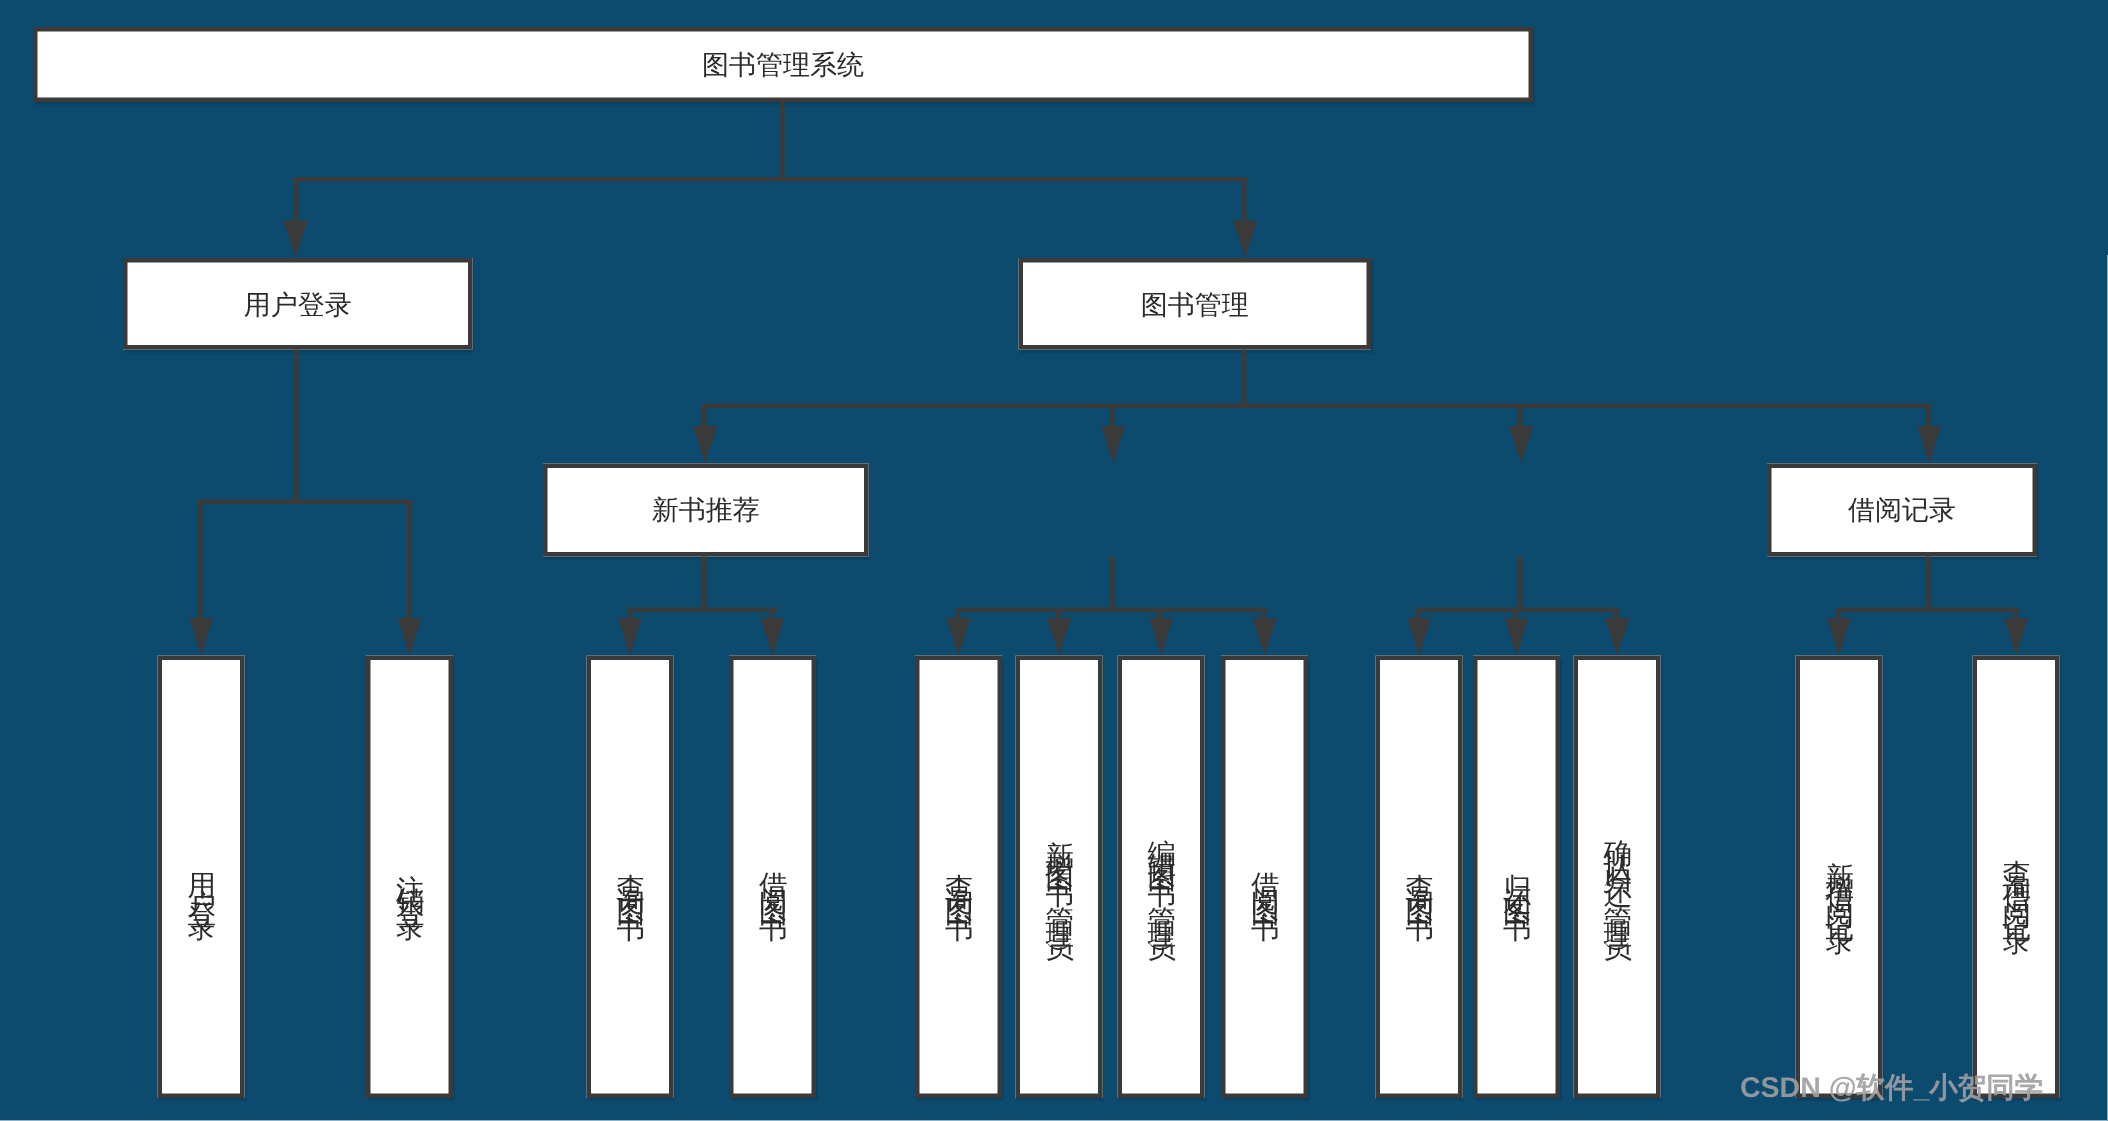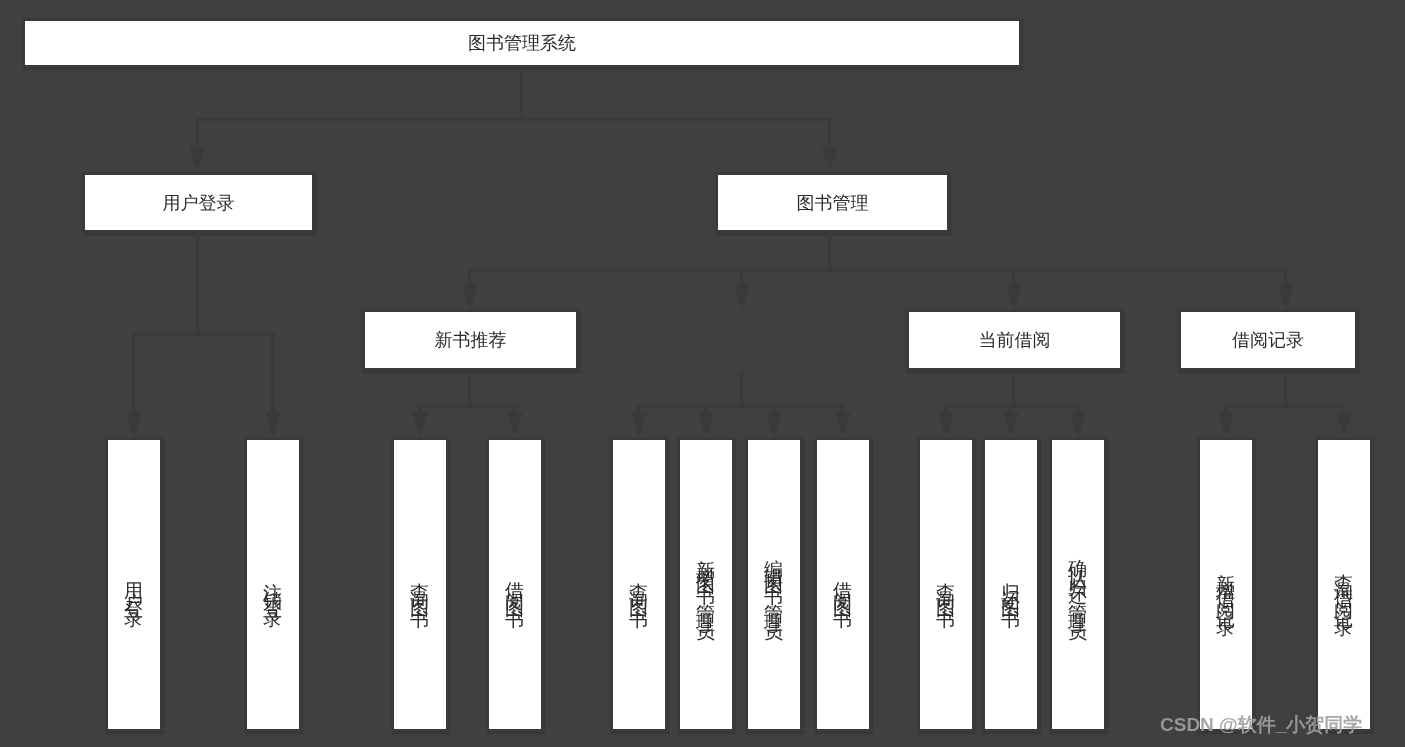--- a/index.html
+++ b/index.html
@@ -1,17 +1,17 @@
 <!DOCTYPE html>
 <html><head>
 <meta charset="utf-8">
 <style>
   html,body{margin:0;padding:0;background:#ffffff;}
   body{font-family:"Liberation Sans","DejaVu Sans",sans-serif;}
-  #stage{position:relative;width:1405px;height:747px;background:#404040;overflow:hidden;}
+  #stage{position:relative;width:1405px;height:747px;background:#0c4a6e;overflow:hidden;}
 
   .box{position:absolute;box-sizing:border-box;border:3px solid #3a3a3a;background:#ffffff;
        display:flex;align-items:center;justify-content:center;color:#2b2b2b;
        font-size:18px;box-shadow:1px 2px 1px rgba(0,0,0,0.14);}
   .leaf{width:58px;top:437px;height:295px;}
   .leaf span{writing-mode:vertical-rl;text-orientation:mixed;font-size:19px;
              letter-spacing:9px;line-height:1;color:#2b2b2b;}
 
   .hline{position:absolute;height:3px;background:#3a3a3a;}
   .vline{position:absolute;width:3px;background:#3a3a3a;}
@@ -22,24 +22,23 @@
              color:rgba(158,158,162,0.9);white-space:nowrap;z-index:6;font-weight:bold;}
 </style>
 </head>
 <body>
 
 <div id="stage">
 
   <div class="box" style="left:22px;top:18px;width:1000px;height:50px;">图书管理系统</div>
 
   <div class="box" style="left:82px;top:172px;width:233px;height:61px;">用户登录</div>
-  <div class="box" style="left:715px;top:172px;width:235px;height:61px;">图书管理</div>
+  <div class="box" style="left:679px;top:172px;width:235px;height:61px;">图书管理</div>
 
   <div class="box" style="left:362px;top:309px;width:217px;height:62px;">新书推荐</div>
-  <div class="box" style="left:906px;top:309px;width:217px;height:62px;">当前借阅</div>
   <div class="box" style="left:1178px;top:309px;width:180px;height:62px;">借阅记录</div>
 
   <div class="box leaf" style="left:105px;">
     <span>用户登录</span>
     </div>
   <div class="box leaf" style="left:244px;">
     <span>注销登录</span>
     </div>
 
   <div class="box leaf" style="left:391px;">

